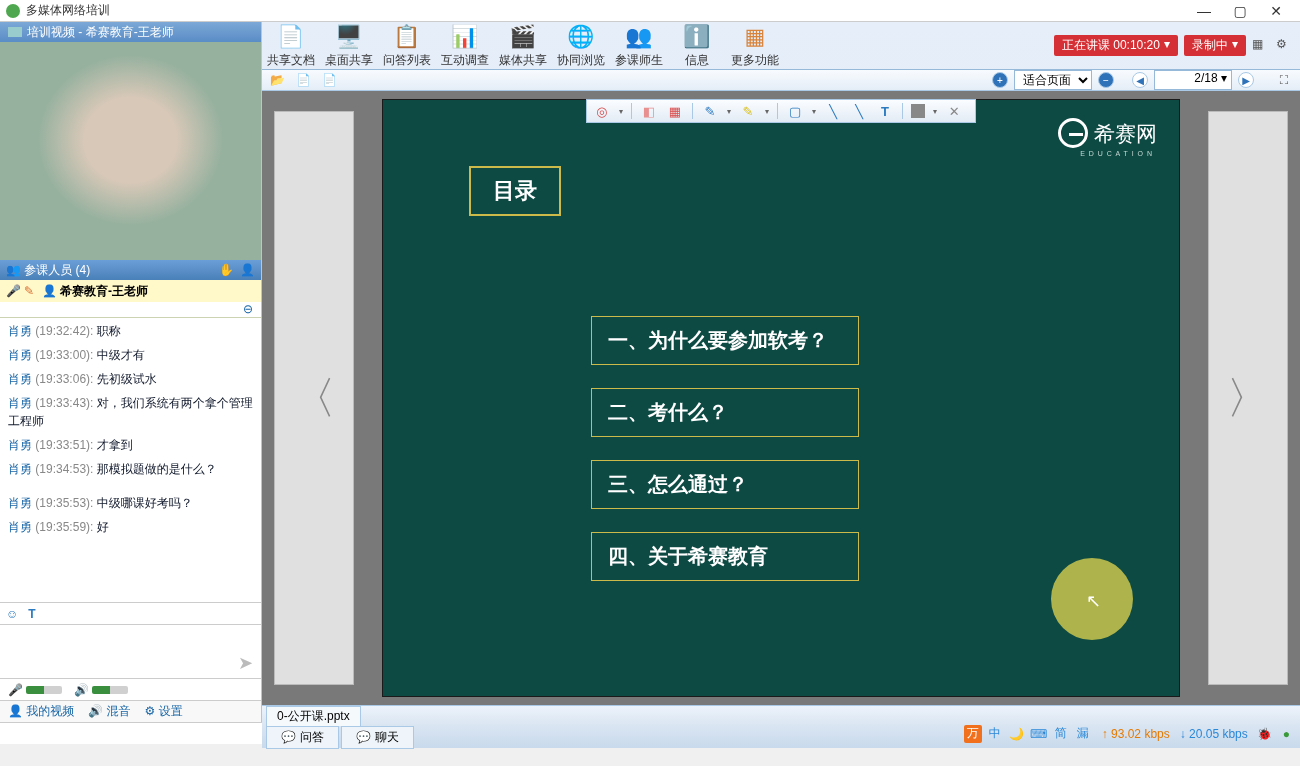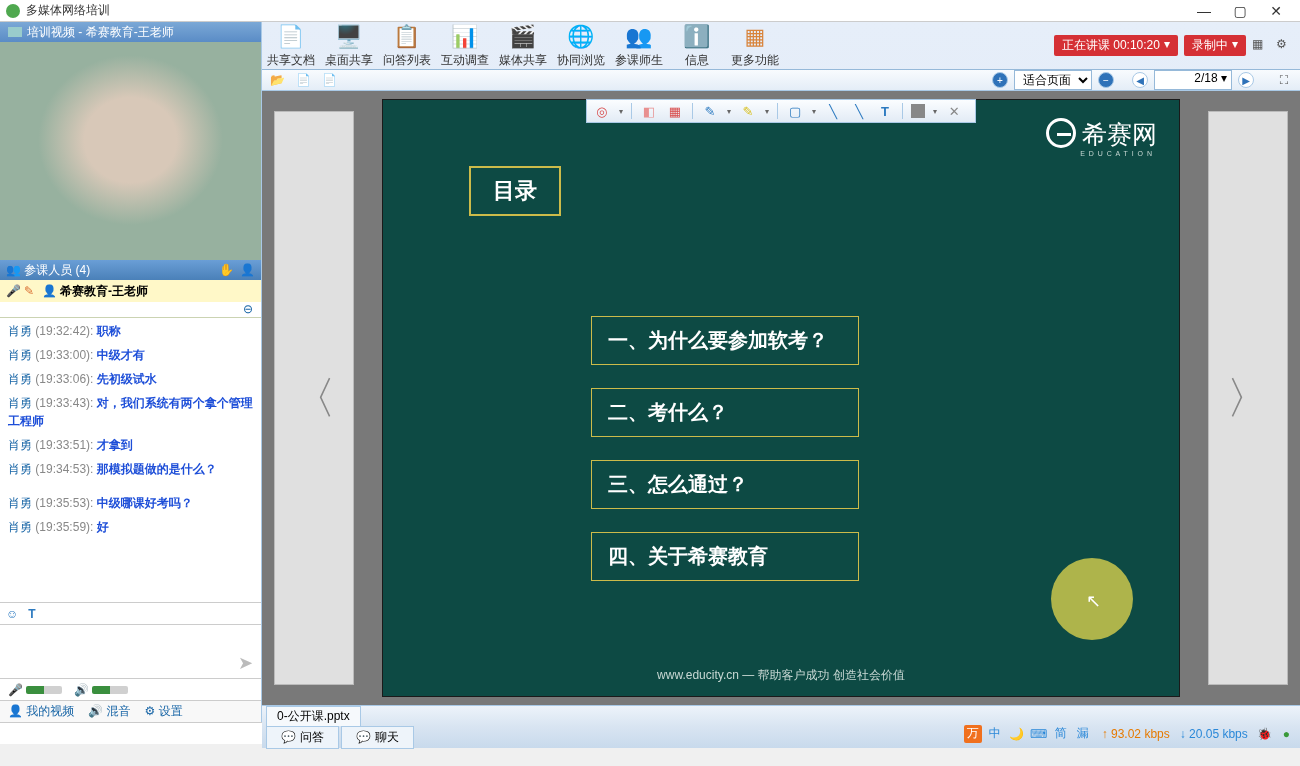--- a/index.html
+++ b/index.html
@@ -16,21 +16,21 @@
 .video-box { height: 218px; background: #97b19f; background-image: radial-gradient(ellipse at 50% 45%, #d8c8b8 25%, #97b19f 50%); position: relative; }
 .participants-bar { height: 20px; background: linear-gradient(#6a9ed6, #4a80b8); color: #fff; padding: 0 6px; display: flex; align-items: center; justify-content: space-between; }
 .participants-bar .pb-icons { display: flex; gap: 6px; color: #dfe; }
 .highlighted-row { height: 22px; background: #fff8c8; display: flex; align-items: center; padding: 0 6px; gap: 4px; }
 .highlighted-row .hr-ic { width: 14px; height: 14px; }
 .collapse-row { height: 16px; background: #fff; text-align: right; padding-right: 8px; color: #1865a6; border-bottom: 1px solid #cbd3b2; }
 .chat-history { flex: 1; background: #fff; overflow-y: auto; padding: 4px 8px; font-size: 12px; }
 .chat-msg { margin-bottom: 6px; line-height: 1.5; }
 .chat-msg .cname { color: #1865a6; }
 .chat-msg .ctime { color: #888; }
-.chat-msg .ctext { color: #1d4ed8; font-weight: 700; }
+.chat-msg .ctext { color: #0f172a; font-weight: 400; }
 .chat-tools { height: 22px; border-top: 1px solid #ccc; display: flex; align-items: center; padding: 0 6px; gap: 10px; }
 .chat-input { height: 54px; border-top: 1px solid #ccc; background: #fff; position: relative; }
 .chat-input .send { position: absolute; right: 8px; bottom: 4px; color: #bbb; font-size: 18px; }
 .controls-row { height: 22px; display: flex; align-items: center; padding: 0 8px; gap: 12px; border-top: 1px solid #ccc; }
 .vol { display: flex; align-items: center; gap: 3px; }
 .vol-bar { width: 36px; height: 8px; background: linear-gradient(to right, #3a8f3e 50%, #d0d0d0 50%); border-radius: 2px; }
 .bottom-ctrl { height: 22px; display: flex; align-items: center; padding: 0 8px; gap: 14px; border-top: 1px solid #ccc; background: #f8f8f8; }
 .bottom-ctrl span { color: #1865a6; cursor: pointer; }
 
 .right-panel { flex: 1; display: flex; flex-direction: column; background: linear-gradient(#e6eef9, #dae6f3); }
@@ -50,21 +50,21 @@
 .nav-btn { width: 16px; height: 16px; background: #fff; border: 1px solid #a9c9e6; border-radius: 8px; display: inline-flex; align-items: center; justify-content: center; color: #2f72b8; cursor: pointer; font-size: 10px; }
 
 .slide-area { flex: 1; background: #797979; position: relative; display: flex; }
 .slide-nav { width: 80px; background: #e0e0e0; border: 1px solid #bbb; margin: 20px 12px; display: flex; align-items: center; justify-content: center; font-size: 44px; color: #888; cursor: pointer; }
 .slide-wrap { flex: 1; display: flex; align-items: center; justify-content: center; padding: 8px 0; }
 .slide { width: 798px; height: 598px; background: #0d4a44; border: 1px solid #1a1a1a; position: relative; }
 .anno-bar { position: absolute; top: -1px; left: 50%; transform: translateX(-50%); width: 390px; height: 24px; background: linear-gradient(#fbfdff, #e2ebf5); border: 1px solid #a9c9e6; display: flex; align-items: center; padding: 0 6px; gap: 8px; z-index: 5; }
 .anno-bar .ai { width: 18px; height: 18px; display: inline-flex; align-items: center; justify-content: center; font-size: 13px; cursor: pointer; }
 .anno-bar .sep { width: 1px; height: 16px; background: #a9c9e6; }
 
-.slide .brand { position: absolute; right: 22px; top: 18px; color: #fff; font-size: 25px; font-weight: 500; display: flex; align-items: flex-start; gap: 6px; }
+.slide .brand { position: absolute; right: 22px; top: 18px; color: #fff; font-size: 21px; font-weight: 500; display: flex; align-items: flex-end; gap: 6px; }
 .brand-ic { width: 30px; height: 30px; border: 3px solid #fff; border-radius: 50%; position: relative; }
 .brand-ic::after { content: ""; position: absolute; width: 14px; height: 3px; background: #fff; top: 12px; left: 8px; }
 .brand-sub { position: absolute; font-size: 7px; color:#c8d8d4; right: 26px; top: 50px; letter-spacing: 1px;}
 .slide .heading { position: absolute; left: 86px; top: 66px; padding: 8px 22px; border: 2px solid #ccbb4a; color: #fff; font-size: 22px; font-weight: bold; }
 .slide .item { position: absolute; left: 208px; width: 268px; padding: 10px 16px; border: 1px solid #ccbb4a; color: #fff; font-size: 20px; font-weight: bold; }
 .slide .footer-txt { position: absolute; bottom: 12px; width: 100%; text-align: center; color: #c8d8d4; font-size: 12px; }
 .highlight-circle { position: absolute; right: 46px; bottom: 56px; width: 82px; height: 82px; background: #aeb44b; border-radius: 50%; }
 .cursor-ic { position: absolute; right: 78px; bottom: 84px; color: #fff; font-size: 18px; z-index: 2; }
 
 .tabs-row { height: 22px; background: linear-gradient(#edf3fa,#d9e5f2); border-top: 1px solid #a9c9e6; display: flex; align-items: center; }
@@ -237,21 +237,20 @@
           <div class="brand">
               <div class="brand-ic"></div>
               <span>希赛网</span>
             </div>
           <div class="brand-sub">E D U C A T I O N</div>
           <div class="heading">目录</div>
           <div class="item" style="top:216px">一、为什么要参加软考？</div>
           <div class="item" style="top:288px">二、考什么？</div>
           <div class="item" style="top:360px">三、怎么通过？</div>
           <div class="item" style="top:432px">四、关于希赛教育</div>
-          <div class="footer-txt">www.educity.cn — 帮助客户成功 创造社会价值</div>
           <div class="highlight-circle"></div>
           <div class="cursor-ic">↖</div>
         </div>
       </div>
       <div class="slide-nav">〉</div>
     </div>
 
     <div class="tabs-row">
       <div class="file-tab">0-公开课.pptx</div>
     </div>

